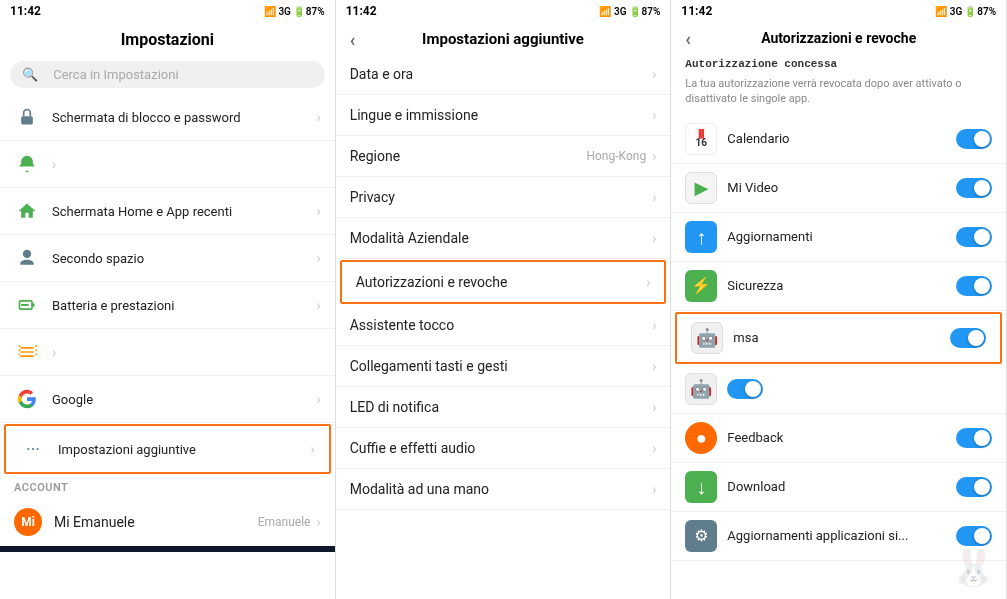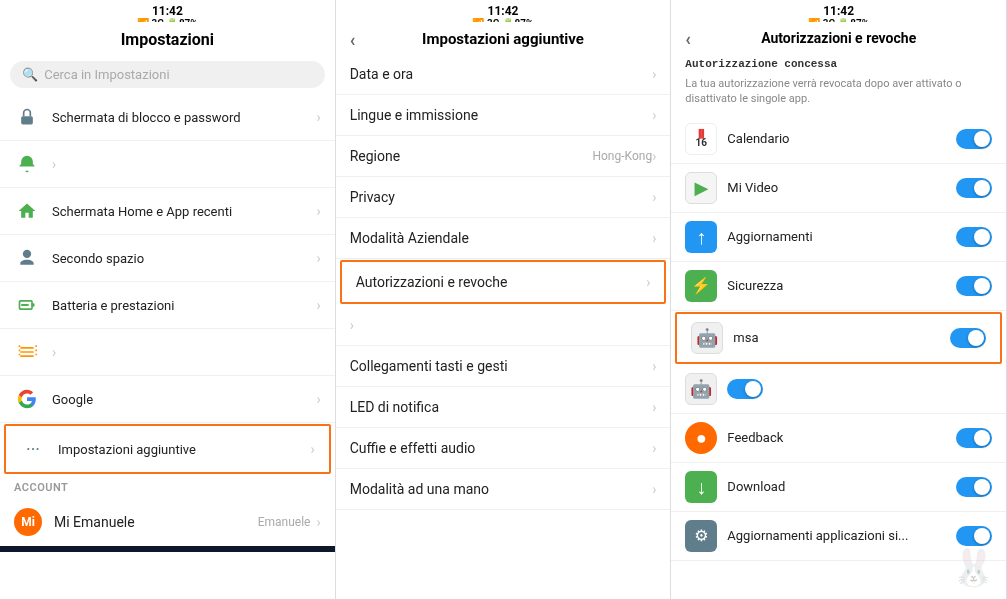--- a/index.html
+++ b/index.html
@@ -25,21 +25,20 @@
     
     .status-bar {
       display: flex;
       justify-content: space-between;
       align-items: center;
       padding: 4px 10px;
       background: #fff;
       font-size: 11px;
       font-weight: 600;
       height: 22px;
-      flex-direction: column;
     }
     .status-time { font-weight: 700; font-size: 12px; }
     .status-icons { display: flex; align-items: center; gap: 2px; font-size: 10px; }
 
     
     .page-header {
       padding: 8px 14px 6px;
       font-size: 16px;
       font-weight: 700;
       text-align: center;
@@ -110,20 +109,21 @@
       flex-shrink: 0;
     }
     .menu-item-text {
       flex: 1;
       font-size: 13px;
       color: #222;
     }
     .menu-item-value {
       font-size: 12px;
       color: #aaa;
+      margin-right: 6px;
     }
     .chevron {
       color: #ccc;
       font-size: 14px;
     }
 
     
     .panel1 .menu-item-icon svg { width: 20px; height: 20px; }
 
     
@@ -253,21 +253,21 @@
       <span style="font-size:10px;">3G 🔋87%</span>
     </div>
   </div>
 
   <div class="page-header">
     <span style="font-size:16px; font-weight:700;">Impostazioni</span>
   </div>
 
   <div class="search-bar">
     <span class="search-icon-unicode">🔍</span>
-    <span style="color:#aaa; font-size:13px;">Cerca in Impostazioni</span>
+    <span style="color:#aaa; font-size:13px;margin-left:9px;">Cerca in Impostazioni</span>
   </div>
 
 
   <div class="scroll-content">
 
     <div class="menu-item">
       <div class="menu-item-icon icon-lock">
         <svg viewBox="0 0 24 24" fill="currentColor">
             <rect x="5" y="11" width="14" height="10" rx="2"></rect>
             <path d="M8 11V7a4 4 0 0 1 8 0v4" fill="none" stroke="currentColor" stroke-width="2"></path>
@@ -391,20 +391,21 @@
     <div class="menu-item">
       <span class="menu-item-text">Modalità Aziendale</span>
       <span class="chevron">›</span>
     </div>
 
     <div class="menu-item highlighted">
       <span class="menu-item-text">Autorizzazioni e revoche</span>
       <span class="chevron">›</span>
     </div>
     <div class="menu-item">
+      <span class="menu-item-text">Assistente tocco</span>
       <span class="chevron">›</span>
     </div>
     <div class="menu-item">
       <span class="menu-item-text">Collegamenti tasti e gesti</span>
       <span class="chevron">›</span>
     </div>
     <div class="menu-item">
       <span class="menu-item-text">LED di notifica</span>
       <span class="chevron">›</span>
     </div>

